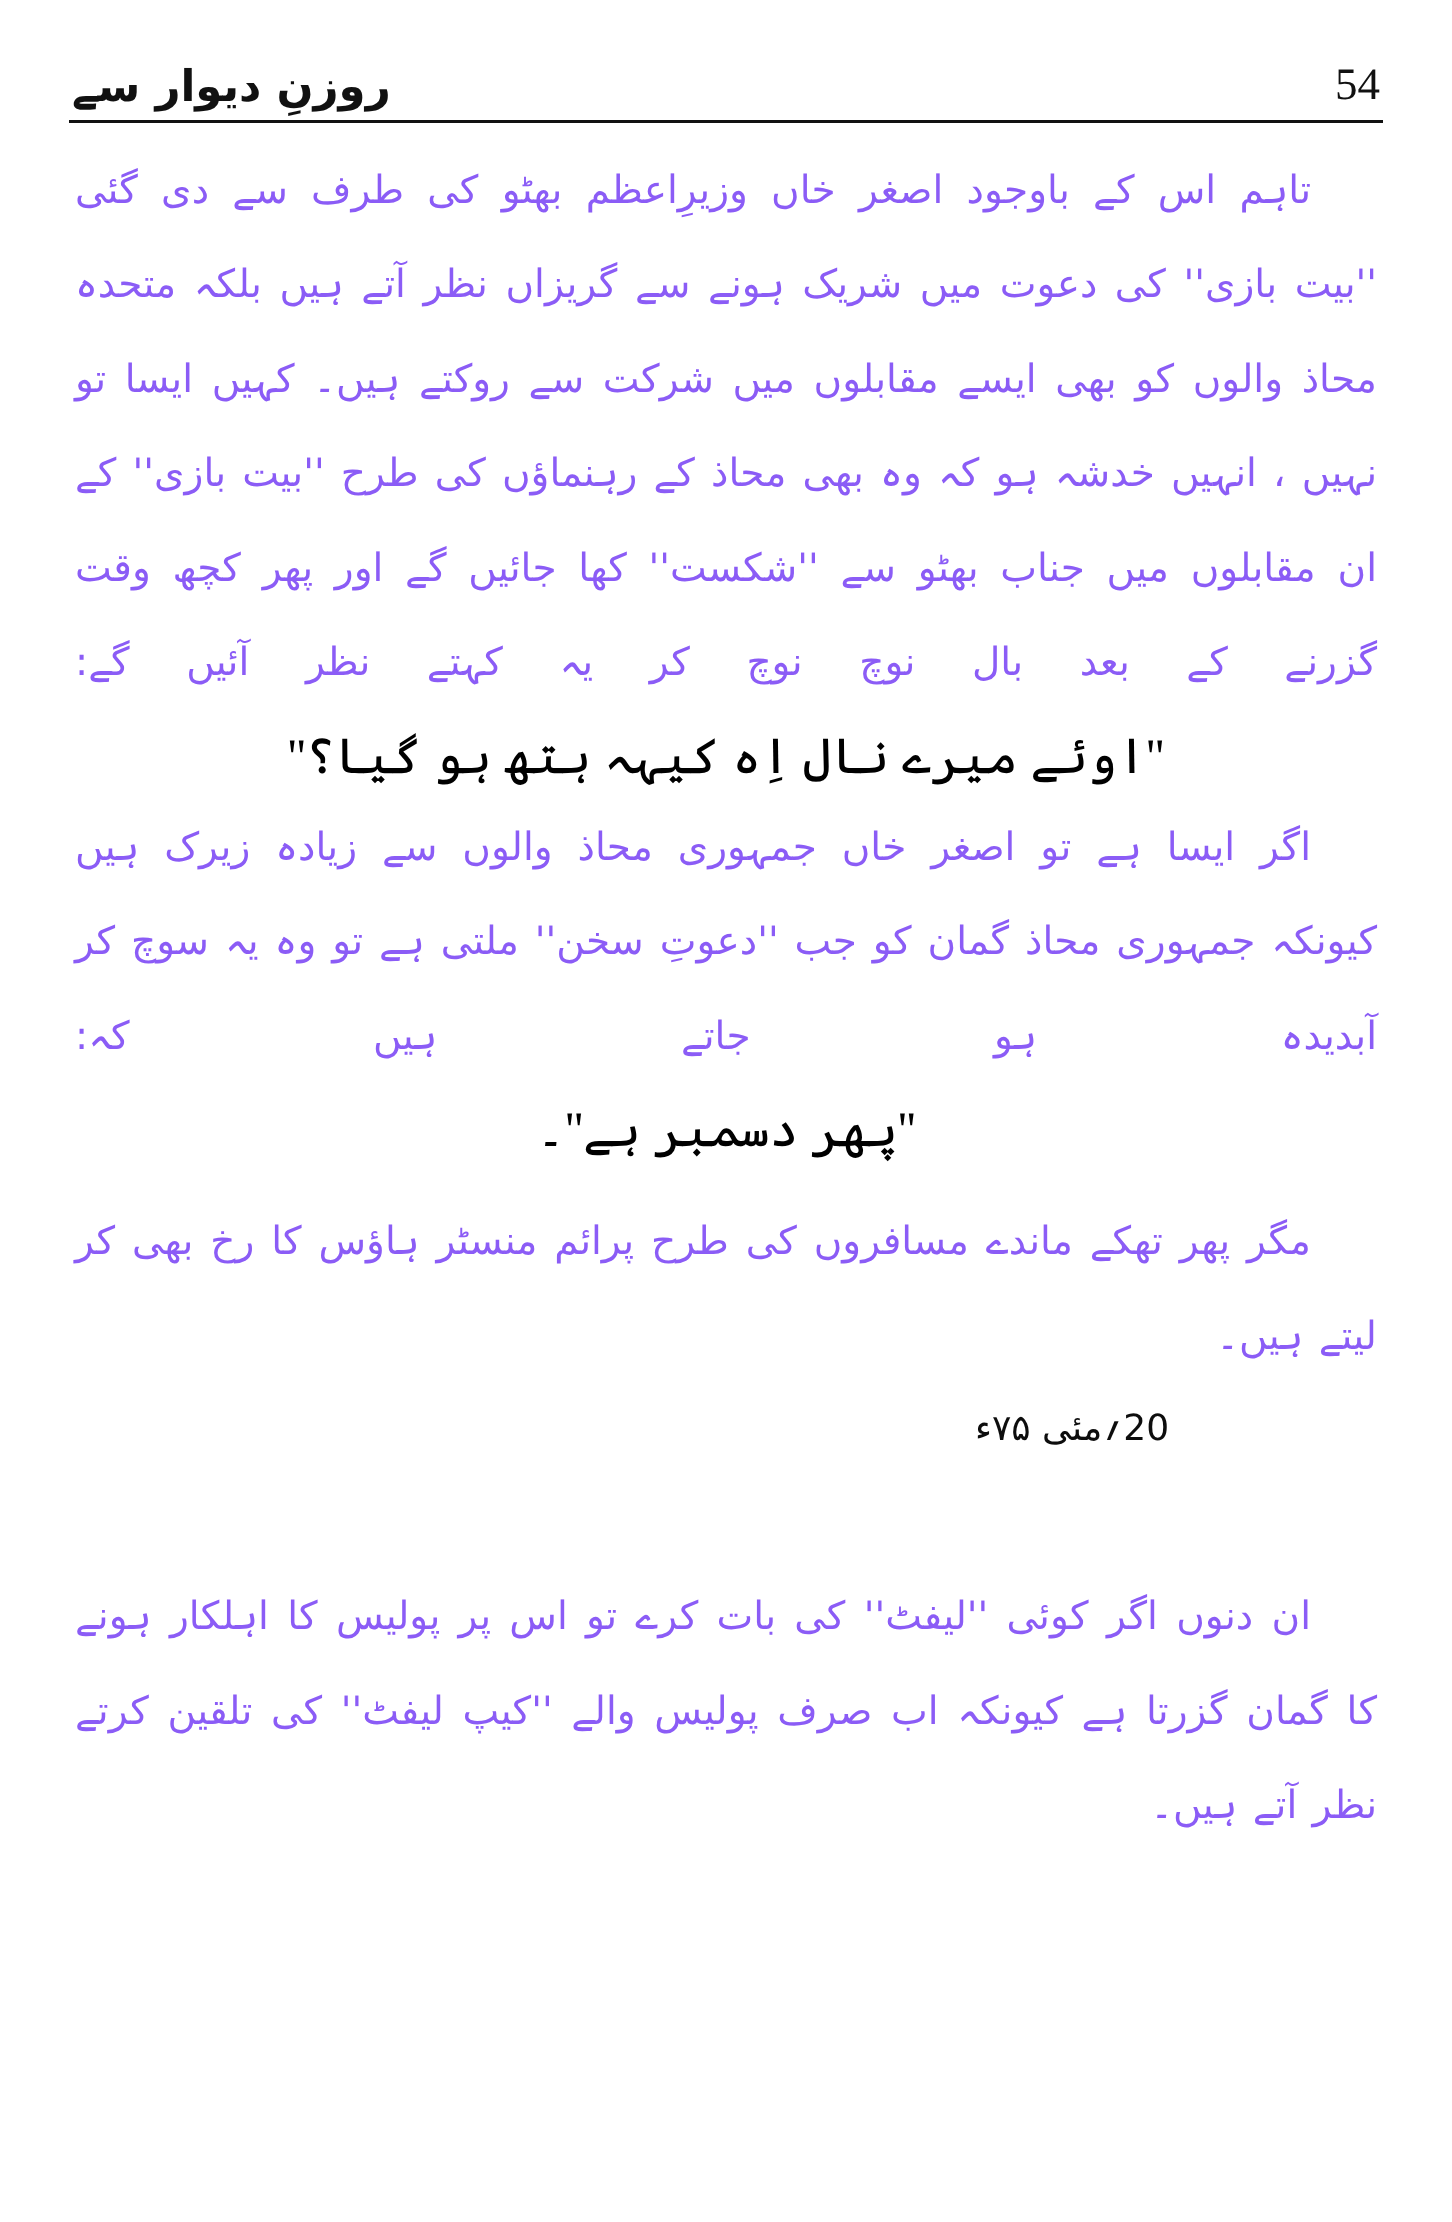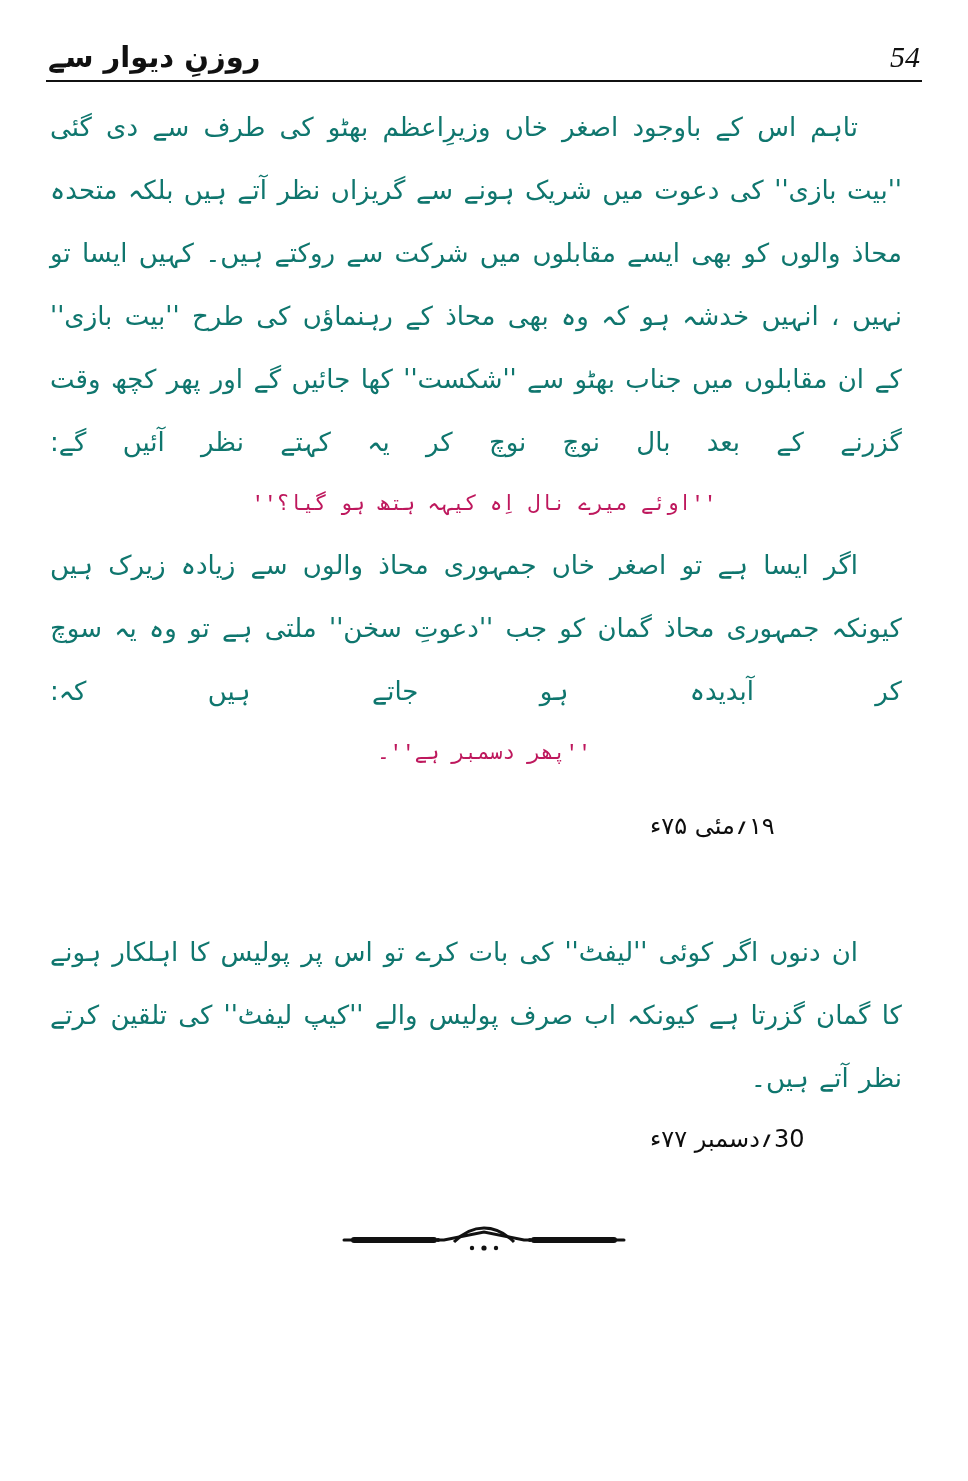--- a/index.html
+++ b/index.html
@@ -41,21 +41,20 @@
     line-height: 1;
     padding-bottom: 2px;
   }
   .page-number {
     font-family: "Liberation Serif", serif;
     font-size: 30px;
     color: #111;
     line-height: 1;
     padding-bottom: 2px;
     direction: ltr;
-    font-style: italic;
   }
   .header-rule {
     position: absolute;
     top: 80px;
     left: 46px;
     right: 46px;
     height: 2px;
     background: #111;
   }
   
@@ -67,37 +66,37 @@
     bottom: 40px;
     direction: rtl;
   }
   .para {
     direction: rtl;
     text-align: justify;
     text-align-last: justify;
     font-family: "DejaVu Sans", sans-serif;
     font-size: 26px;
     line-height: 63px;
-    color: #0f766e;
-    margin: 0 16px 2px 0;
+    color: #8b5cf6;
+    margin: 0 0 2px 0;
     word-spacing: 2px;
   }
   .para.indent {
     text-indent: 44px;
   }
   .para.last-right {
     text-align-last: right;
   }
   .centered {
     direction: rtl;
     text-align: center;
-    font-family: Liberation Mono, monospace;
-    font-size: 21px;
+    font-family: Liberation Serif, serif;
+    font-size: 33px;
     line-height: 58px;
-    color: #be185d;
+    color: #000000;
     margin: 0;
   }
   .date-line {
     direction: rtl;
     text-align: left;
     font-family: "DejaVu Sans", sans-serif;
     font-size: 24px;
     line-height: 50px;
     color: #0d0d0d;
     margin: 4px 0 0 0;
@@ -150,22 +149,23 @@
     <p class="para indent">تاہم اس کے باوجود اصغر خاں وزیرِاعظم بھٹو کی طرف سے دی گئی ''بیت بازی'' کی دعوت میں شریک ہونے سے گریزاں نظر آتے ہیں بلکہ متحدہ محاذ والوں کو بھی ایسے مقابلوں میں شرکت سے روکتے ہیں۔ کہیں ایسا تو نہیں ، انہیں خدشہ ہو کہ وہ بھی محاذ کے رہنماؤں کی طرح ''بیت بازی'' کے ان مقابلوں میں جناب بھٹو سے ''شکست'' کھا جائیں گے اور پھر کچھ وقت گزرنے کے بعد بال نوچ نوچ کر یہ کہتے نظر آئیں گے:</p>
 
     <p class="centered">''اوئے میرے نال اِہ کیہہ ہتھ ہو گیا؟''</p>
 
     <p class="para indent">اگر ایسا ہے تو اصغر خاں جمہوری محاذ والوں سے زیادہ زیرک ہیں کیونکہ جمہوری محاذ گمان کو جب ''دعوتِ سخن'' ملتی ہے تو وہ یہ سوچ کر آبدیدہ ہو جاتے ہیں کہ:</p>
 
     <p class="centered">''پھر دسمبر ہے''۔</p>
 
     <div class="spacer-sm"></div>
 
+    <p class="para indent last-right">مگر پھر تھکے ماندے مسافروں کی طرح پرائم منسٹر ہاؤس کا رخ بھی کر لیتے ہیں۔</p>
 
-    <p class="date-line right-pad">۱۹؍مئی ۷۵ء</p>
+    <p class="date-line right-pad">20؍مئی ۷۵ء</p>
 
     <div class="spacer-lg"></div>
 
 
     <div class="spacer-sm"></div>
 
     <p class="para indent last-right">ان دنوں اگر کوئی ''لیفٹ'' کی بات کرے تو اس پر پولیس کا اہلکار ہونے کا گمان گزرتا ہے کیونکہ اب صرف پولیس والے ''کیپ لیفٹ'' کی تلقین کرتے نظر آتے ہیں۔</p>
 
     <p class="date-line right-pad">30؍دسمبر ۷۷ء</p>
 

